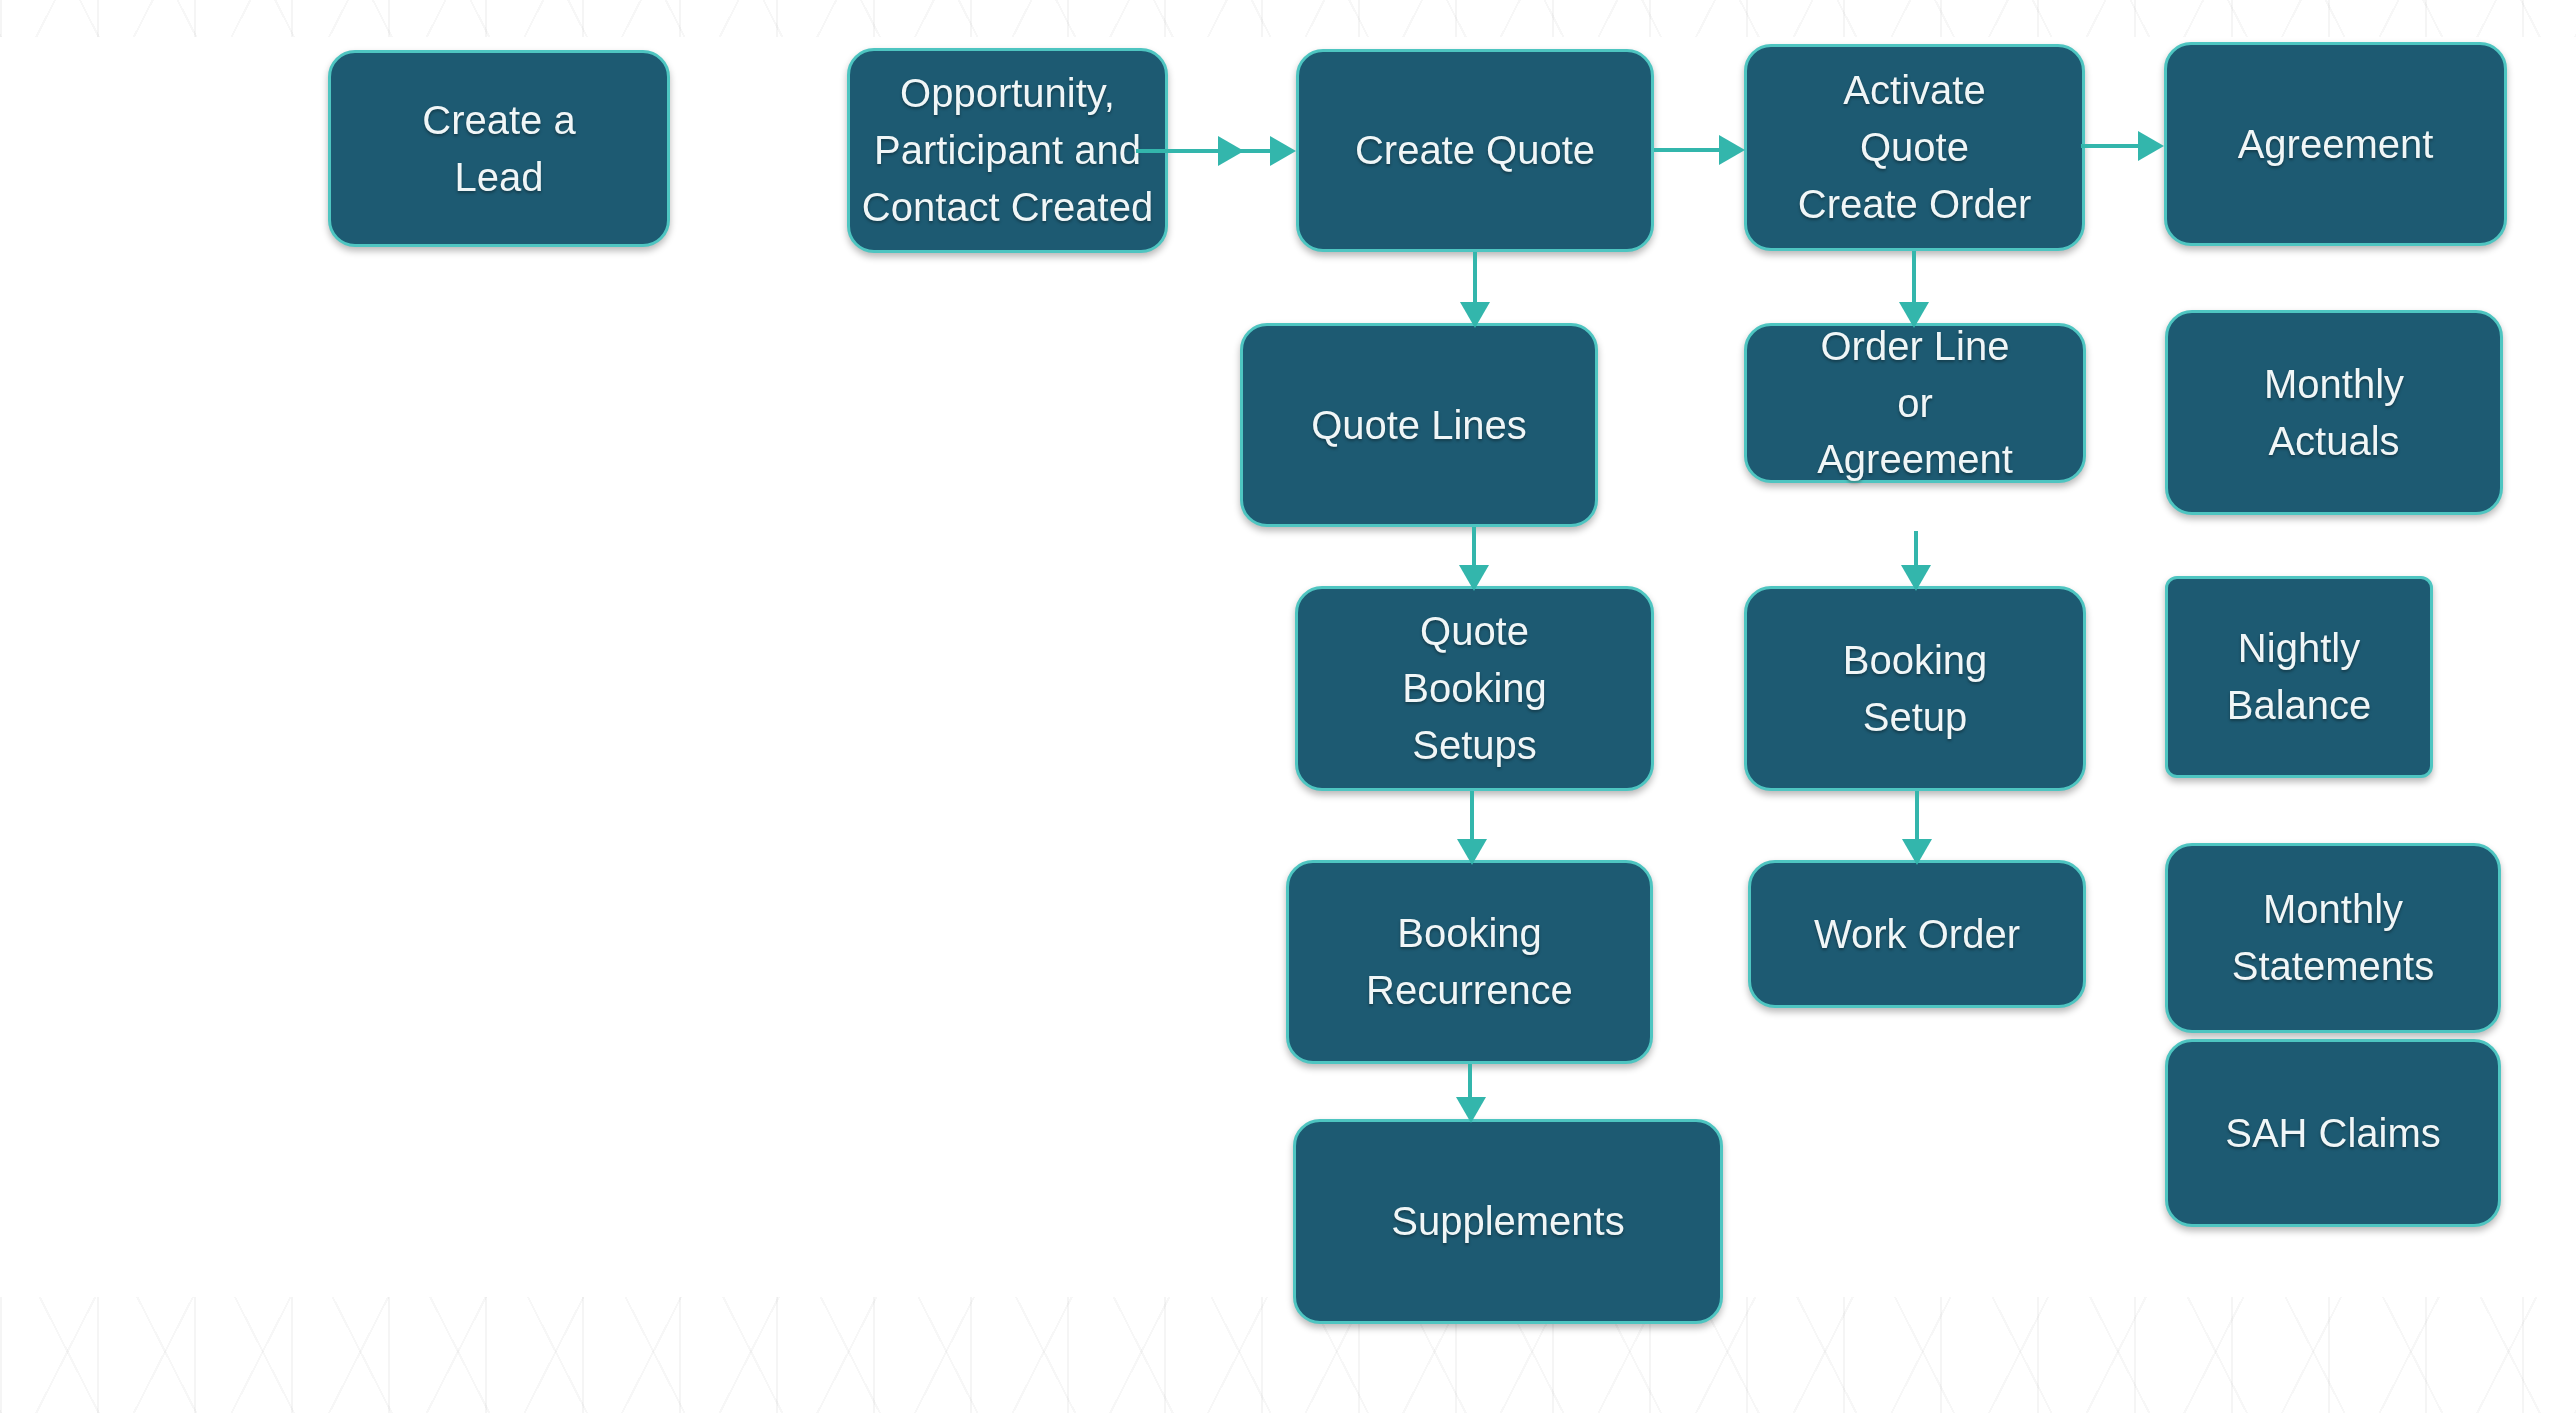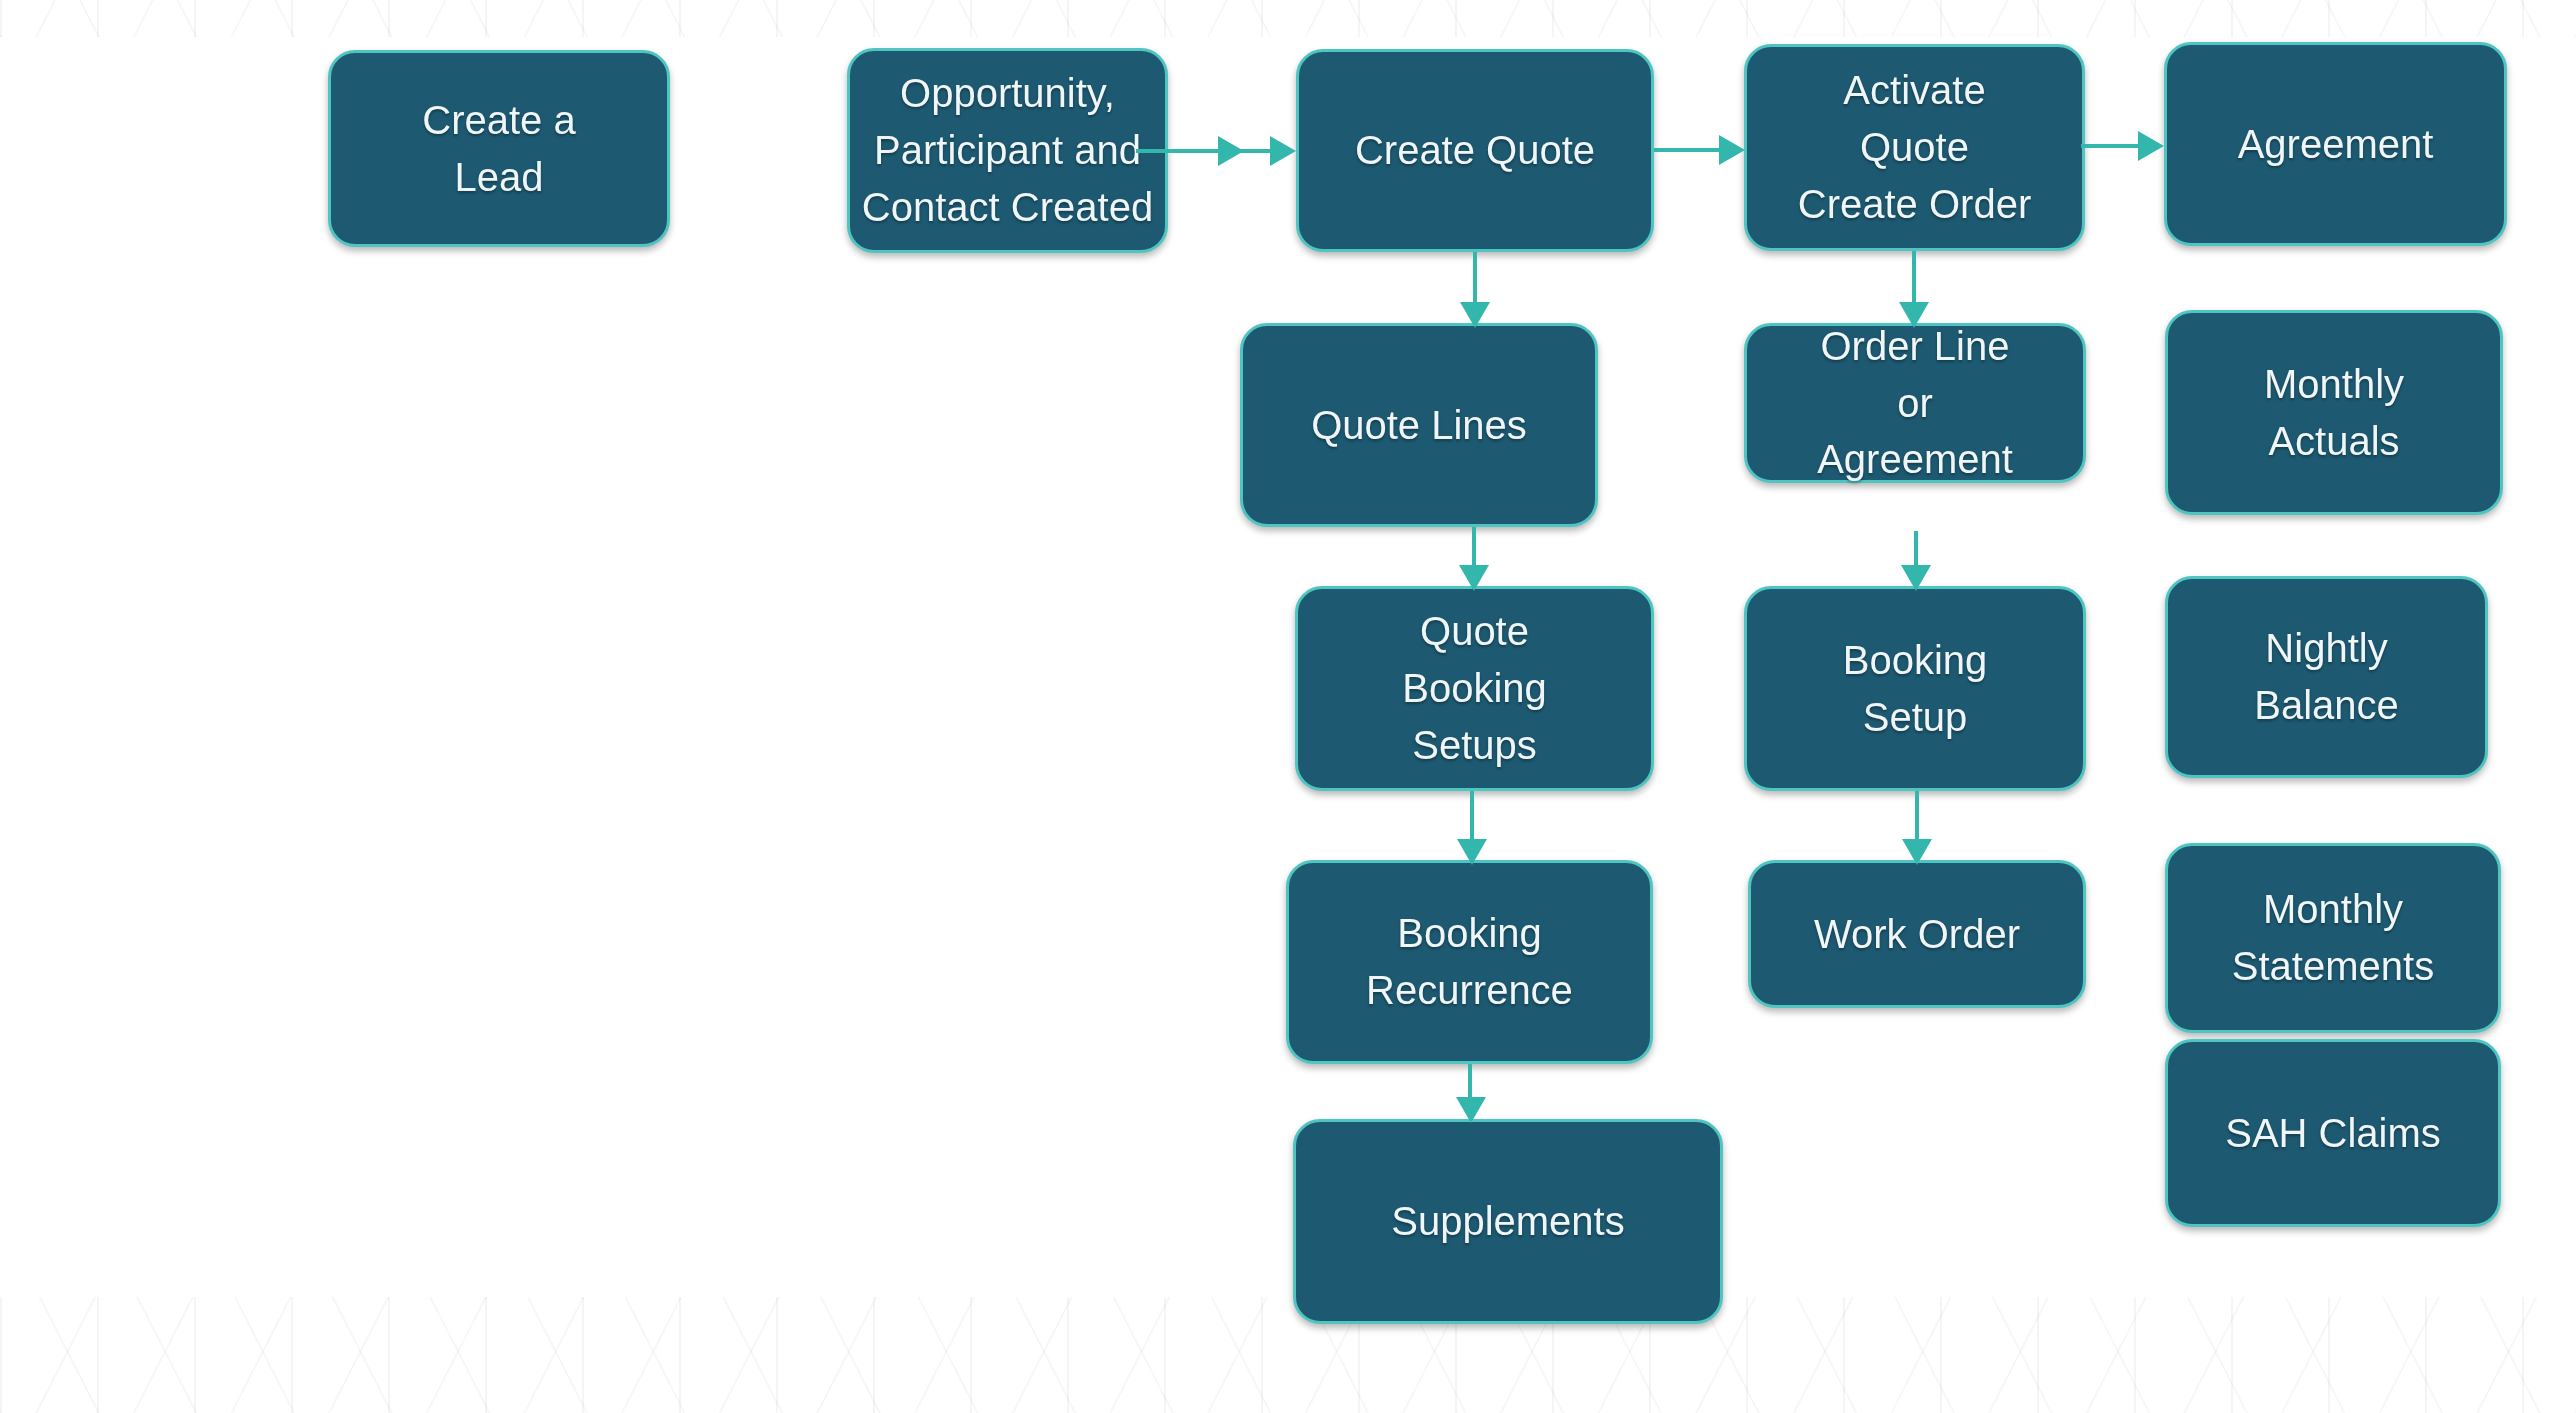--- a/index.html
+++ b/index.html
@@ -112,21 +112,21 @@
       </div>
       <div class="node" style="left: 1295px; top: 586px; width: 359px; height: 205px;">
         <span class="node-label">Quote
 Booking
 Setups</span>
       </div>
       <div class="node" style="left: 1744px; top: 586px; width: 342px; height: 205px;">
         <span class="node-label">Booking
 Setup</span>
       </div>
-      <div class="node" style="left: 2165px; top: 576px; width: 323px; height: 202px;">
+      <div class="node" style="left: 2165px; top: 576px; width: 268px; height: 202px; border-radius: 12px;">
         <span class="node-label">Nightly
 Balance</span>
       </div>
       <div class="node" style="left: 1286px; top: 860px; width: 367px; height: 204px;">
         <span class="node-label">Booking
 Recurrence</span>
       </div>
       <div class="node" style="left: 1748px; top: 860px; width: 338px; height: 148px;">
         <span class="node-label">Work Order</span>
       </div>

